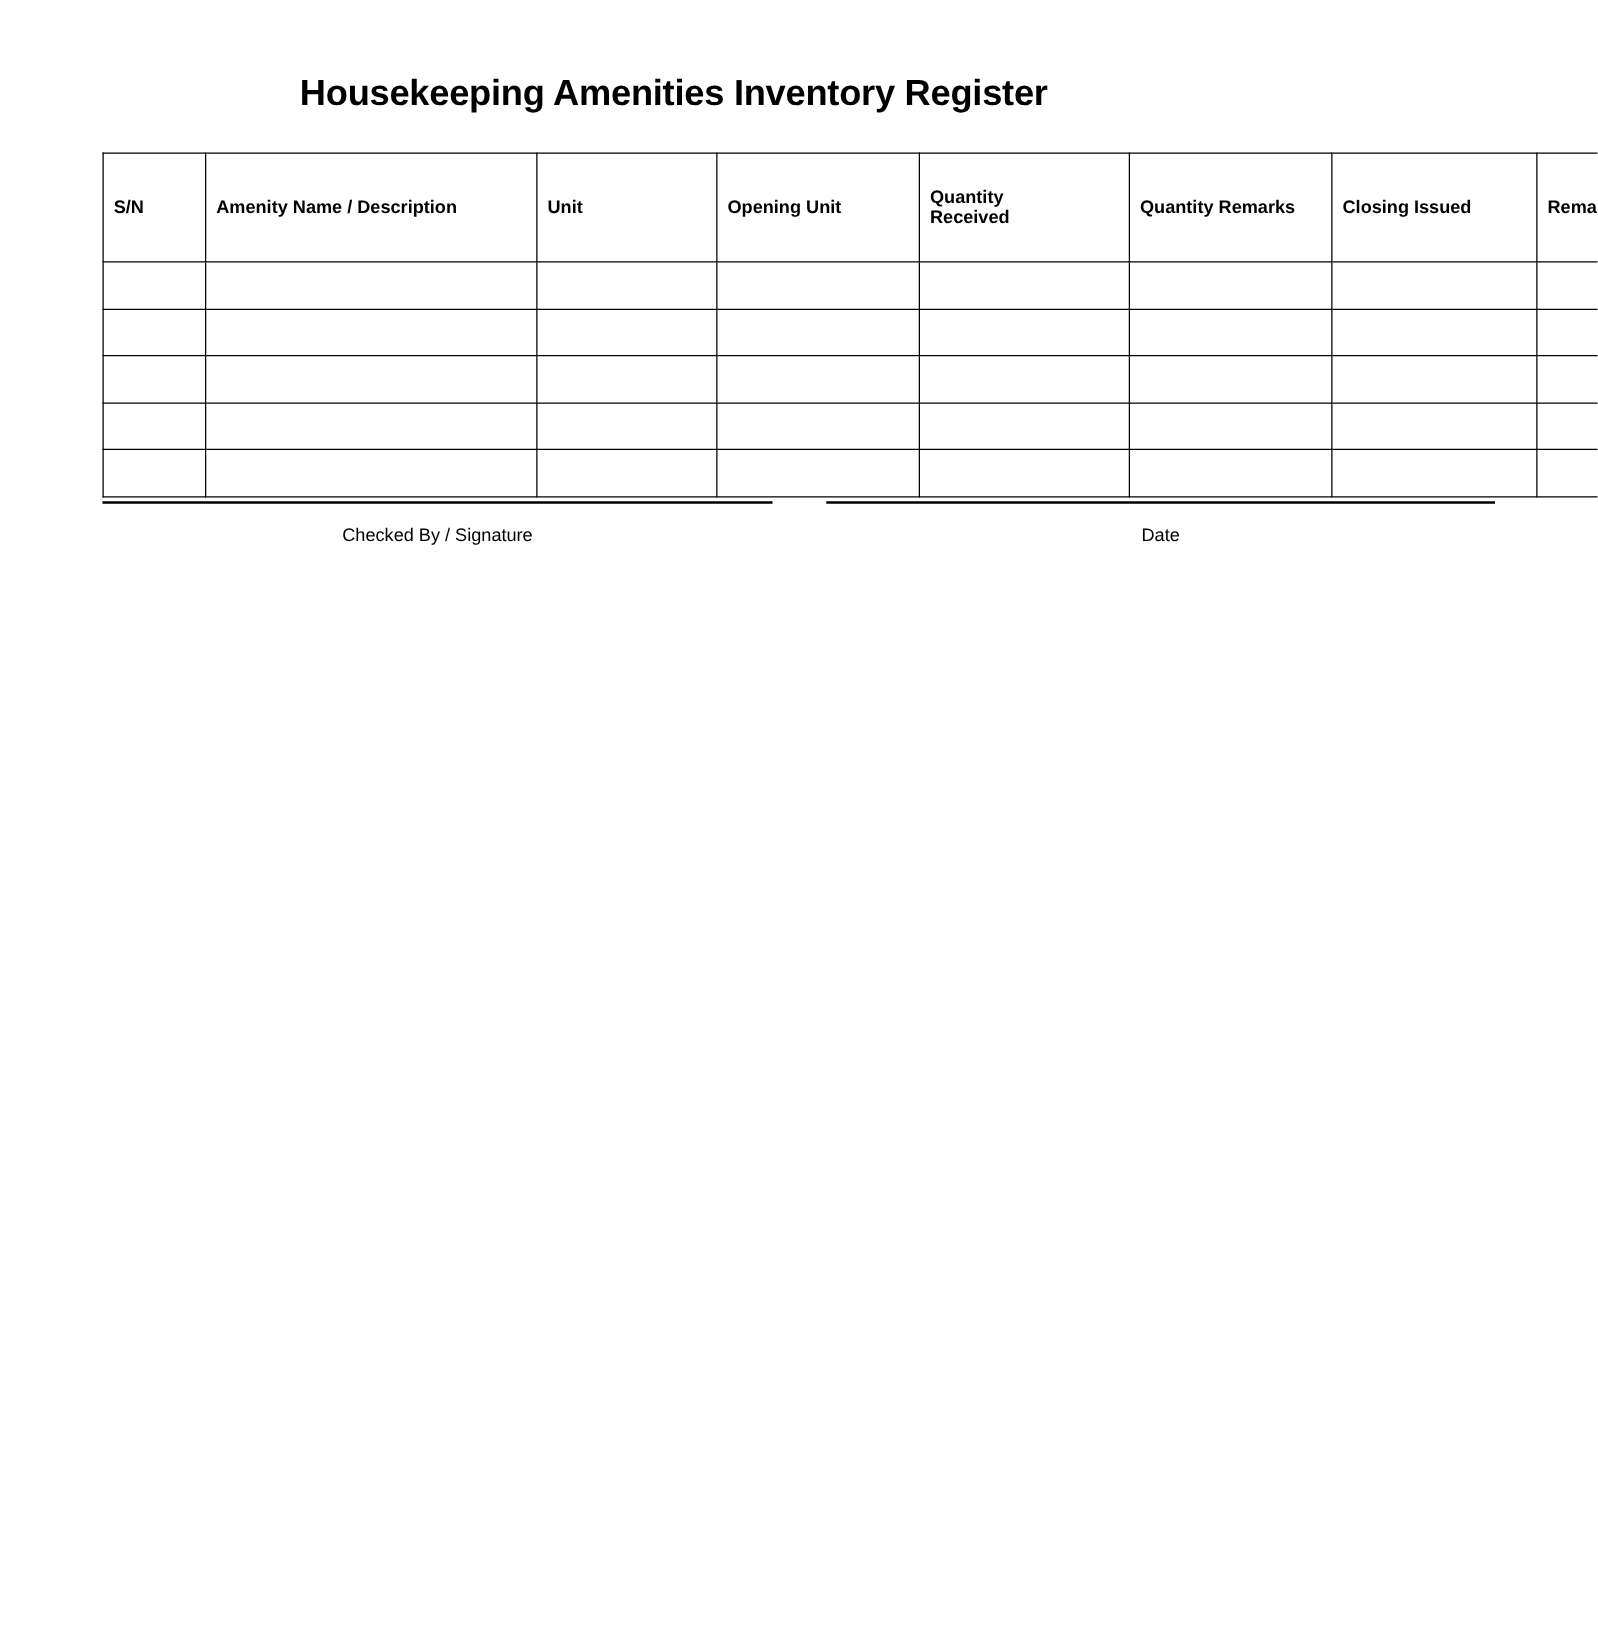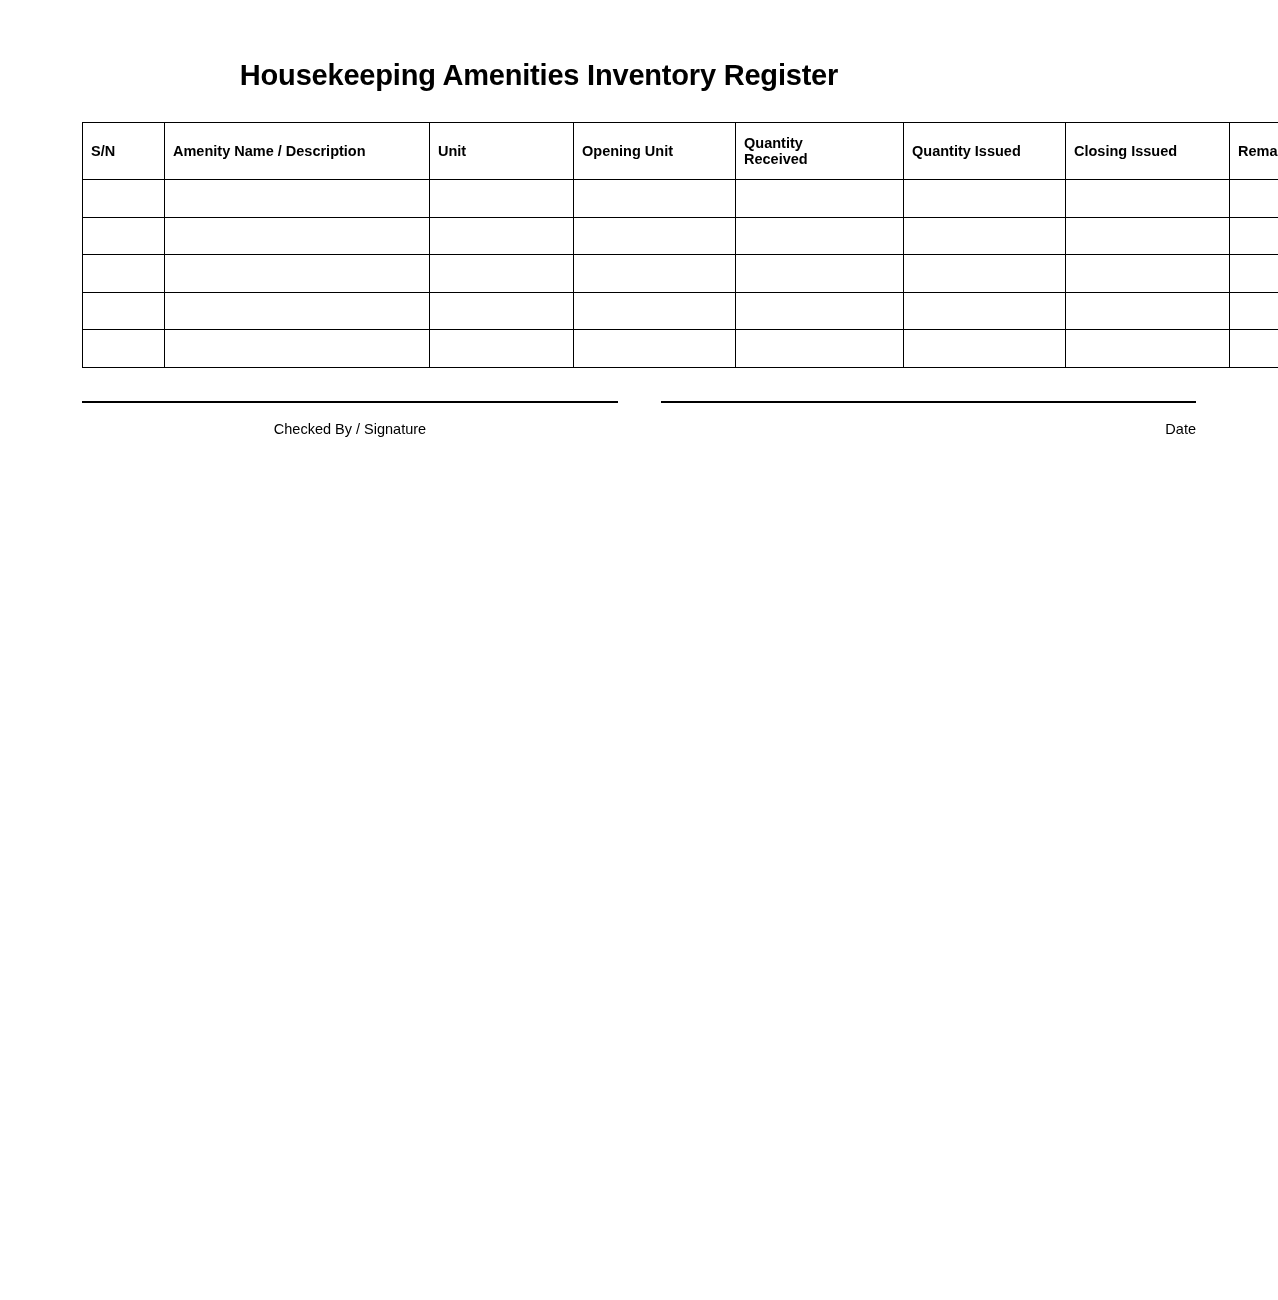--- a/index.html
+++ b/index.html
@@ -47,21 +47,21 @@
     padding: 0;
     vertical-align: middle;
     background: #ffffff;
   }
   .register-table th {
     height: 56px;
     text-align: left;
     font-size: 14.5px;
     font-weight: bold;
     line-height: 16px;
-    padding: 0 8px;
+    padding: 15px 8px;
   }
   .register-table td {
     height: 36.5px;
   }
   .th-wrap {
     display: block;
     white-space: pre-line;
   }
 
   
@@ -94,21 +94,21 @@
   .sign-label {
     position: absolute;
     top: 19px;
     font-size: 14.5px;
     font-weight: normal;
     line-height: 18px;
     text-align: center;
     white-space: nowrap;
   }
   .sign-label-left  { left: 82px;  width: 536px; }
-  .sign-label-right { left: 661px; width: 535px; text-align: right; }
+  .sign-label-right { left: 661px; width: 535px; }
 </style>
 </head>
 <body>
 
 <div class="doc-title">Housekeeping Amenities Inventory Register</div>
 
 <table class="register-table">
   <thead>
     <tr>
       <th class="col-sn">
@@ -121,21 +121,21 @@
           <span class="th-wrap">Unit</span>
         </th>
       <th class="col-opening">
           <span class="th-wrap">Opening Unit</span>
         </th>
       <th class="col-received">
           <span class="th-wrap">Quantity
 Received</span>
         </th>
       <th class="col-issued">
-          <span class="th-wrap">Quantity Issued</span>
+          <span class="th-wrap">Quantity Remarks</span>
         </th>
       <th class="col-closing">
           <span class="th-wrap">Closing Issued</span>
         </th>
       <th class="col-remarks">
           <span class="th-wrap">Remarks</span>
         </th>
     </tr>
   </thead>
   <tbody>

